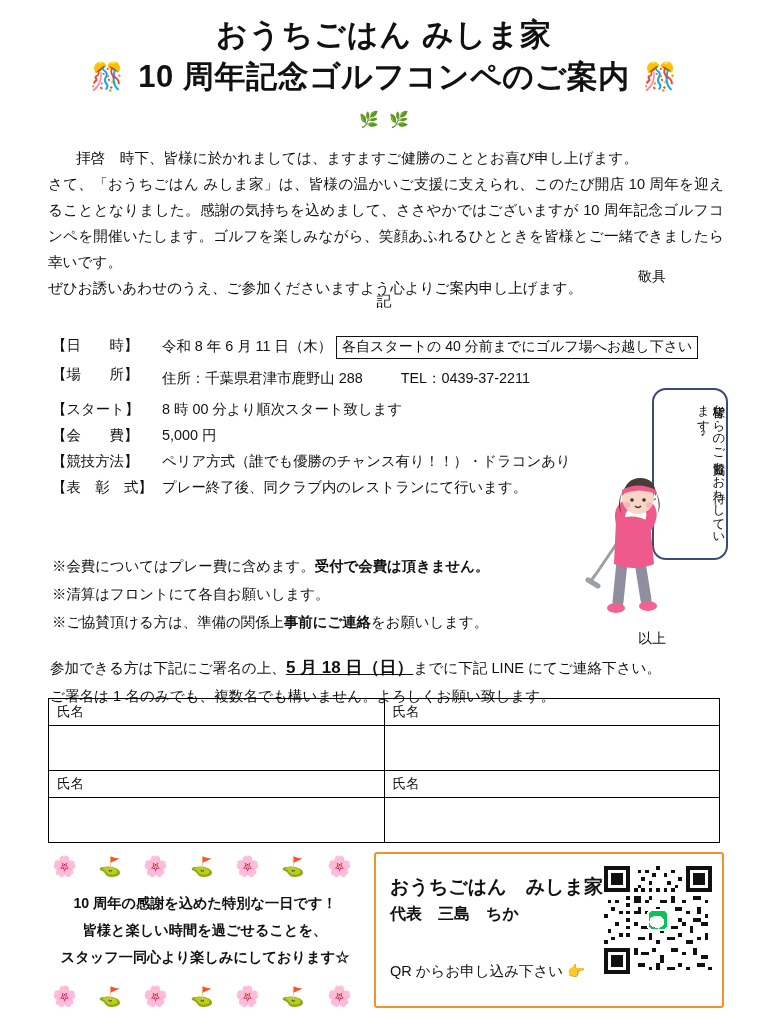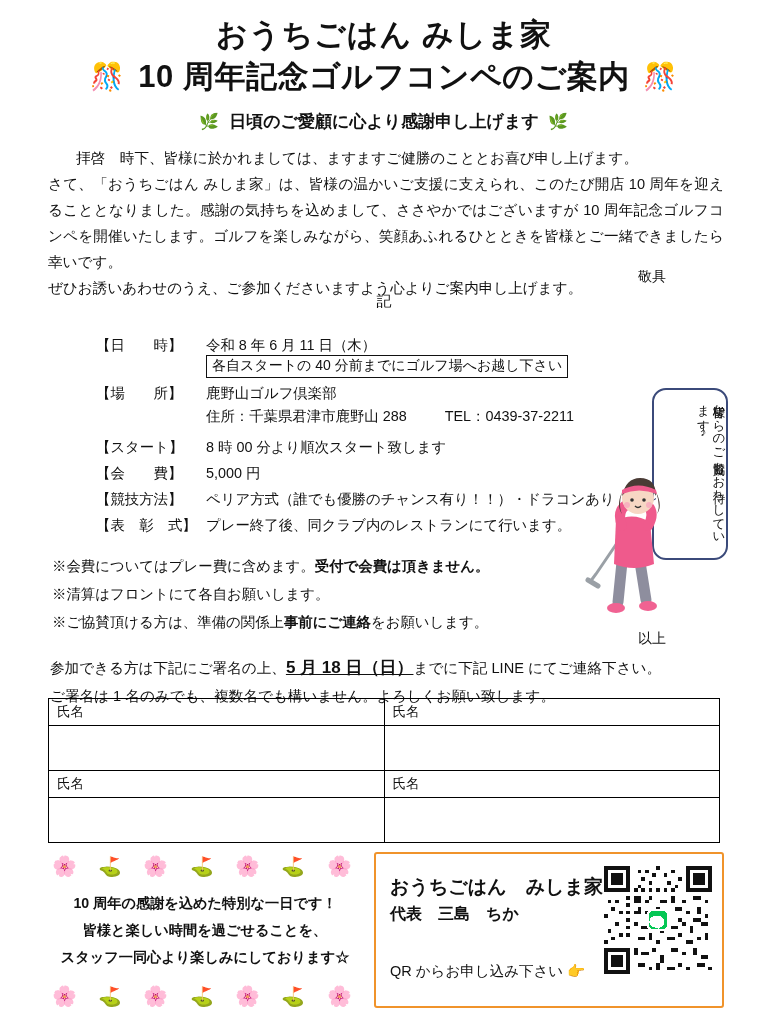--- a/index.html
+++ b/index.html
@@ -105,21 +105,20 @@
   .drow {
     display: flex;
     align-items: flex-start;
     margin-bottom: 6px;
     min-height: 20px;
   }
   .dlabel {
     width: 110px;
     flex: 0 0 110px;
     white-space: nowrap;
-    margin-left: 44px;
   }
   .dval {
     flex: 1 1 auto;
   }
   .boxed {
     border: 1.4px solid #111;
     padding: 1px 5px 2px 5px;
     display: inline-block;
     font-size: 14px;
   }
@@ -308,21 +307,20 @@
   <div class="title1">おうちごはん  みしま家</div>
 
   <div class="title2row">
     <span class="emoji-party">🎊</span>
     <span class="title2">10 周年記念ゴルフコンペのご案内</span>
     <span class="emoji-party">🎊</span>
   </div>
 
   <div class="subtitle-row">
     <span class="leaf">🌿</span>
-    <span class="subtitle">日頃のご愛顧に心より感謝申し上げます</span>
     <span class="leaf">🌿</span>
   </div>
 
   <div class="greeting">
     <div class="indent">拝啓　時下、皆様に於かれましては、ますますご健勝のこととお喜び申し上げます。</div>
     <div>さて、「おうちごはん  みしま家」は、皆様の温かいご支援に支えられ、このたび開店 10 周年を迎えることとなりました。感謝の気持ちを込めまして、ささやかではございますが 10 周年記念ゴルフコンペを開催いたします。ゴルフを楽しみながら、笑顔あふれるひとときを皆様とご一緒できましたら幸いです。</div>
     <div>ぜひお誘いあわせのうえ、ご参加くださいますよう心よりご案内申し上げます。</div>
   </div>
 
   <div class="keigu">敬具</div>
@@ -334,21 +332,20 @@
       <div class="dlabel">【日　　時】</div>
       <div class="dval">
         <span>令和 8 年 6 月 11 日（木）</span>
         <span class="boxed">各自スタートの 40 分前までにゴルフ場へお越し下さい</span>
       </div>
     </div>
 
     <div class="drow">
       <div class="dlabel">【場　　所】</div>
       <div class="dval">
-        <div>鹿野山ゴルフ倶楽部</div>
         <div class="addr-line">
           <span>住所：千葉県君津市鹿野山 288</span>
           <span class="tel">TEL：0439-37-2211</span>
         </div>
       </div>
     </div>
 
     <div class="drow">
       <div class="dlabel">【スタート】</div>
       <div class="dval">8 時 00 分より順次スタート致します</div>

